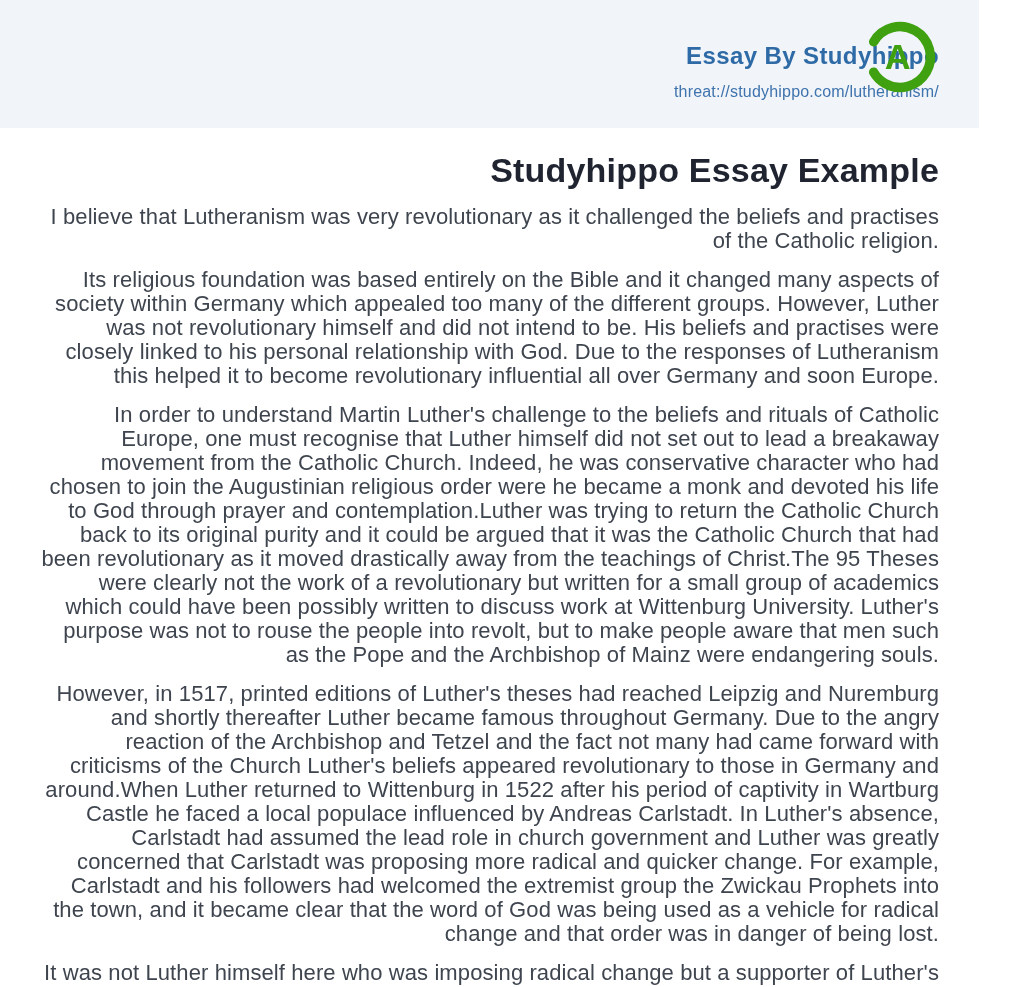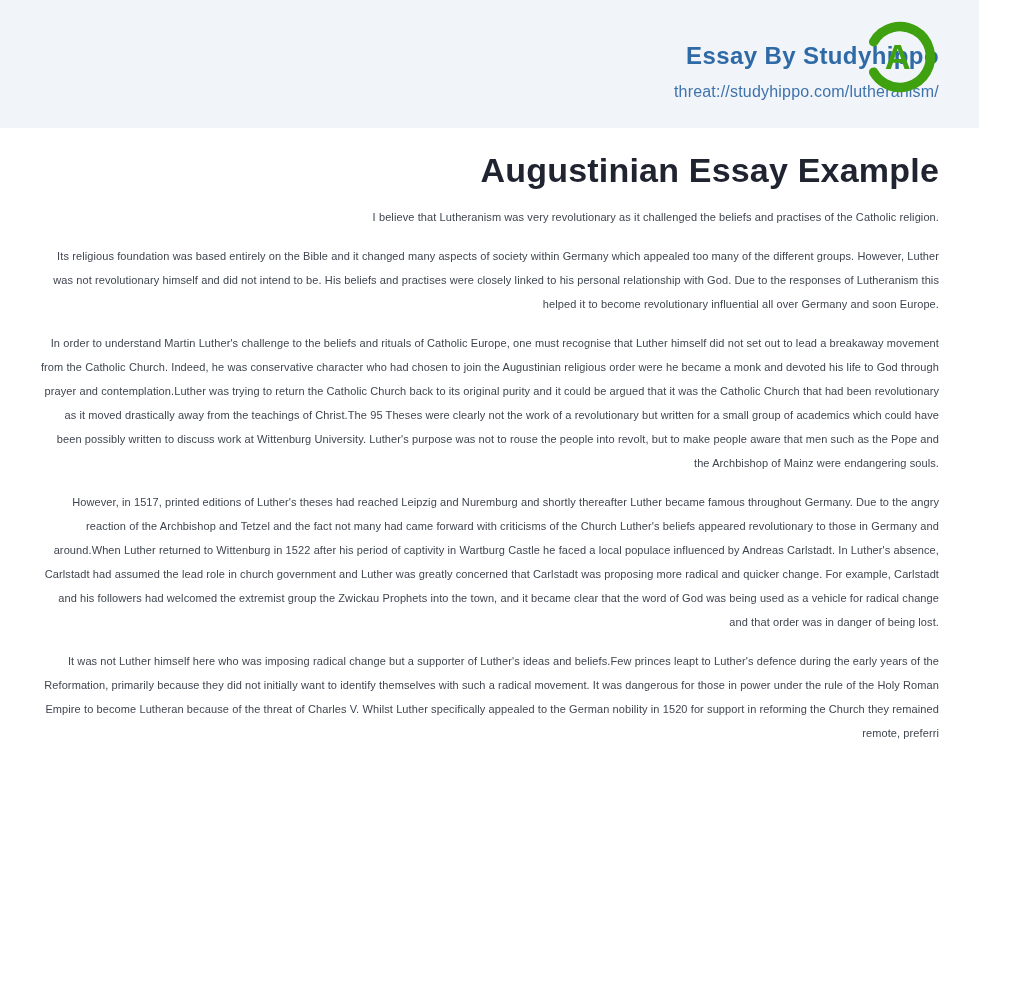--- a/index.html
+++ b/index.html
@@ -52,21 +52,21 @@
   .article-title {
     color: var(--title-color, #1f2430);
     font-size: 34px;
     font-weight: 700;
     letter-spacing: 0.2px;
     line-height: 1.2;
     margin: 0 0 14px 0;
   }
   .article p {
     color: var(--body-color, #3f454f);
-    font-size: 11px;
+    font-size: 22px;
     line-height: 24px;
     letter-spacing: 0.1px;
     margin: 0 0 15px 0;
     max-width: 944px;
   }
 </style>
 </head>
 <body>
 
 <div class="page">
@@ -77,21 +77,21 @@
 
     <div class="logo">
       <svg viewBox="0 0 100 100" width="78" height="78" aria-hidden="true">
         <circle cx="50" cy="50" r="39" fill="none" stroke="#3fa110" stroke-width="12" stroke-linecap="round" stroke-dasharray="204 41" transform="rotate(-150 50 50)"></circle>
         <text x="47" y="65" text-anchor="middle" font-family="Liberation Sans, sans-serif" font-size="46" font-weight="bold" fill="#3fa110">A</text>
       </svg>
     </div>
   </header>
 
   <main class="article">
-    <h1 class="article-title">Augustinian Essay Example</h1>
+    <h1 class="article-title">Studyhippo Essay Example</h1>
 
     <p>I believe that Lutheranism was very revolutionary as it challenged the beliefs and practises of the Catholic religion.</p>
     <p>Its religious foundation was based entirely on the Bible and it changed many aspects of society within Germany which appealed too many of the different groups. However, Luther was not revolutionary himself and did not intend to be. His beliefs and practises were closely linked to his personal relationship with God. Due to the responses of Lutheranism this helped it to become revolutionary influential all over Germany and soon Europe.</p>
     <p>In order to understand Martin Luther's challenge to the beliefs and rituals of Catholic Europe, one must recognise that Luther himself did not set out to lead a breakaway movement from the Catholic Church. Indeed, he was conservative character who had chosen to join the Augustinian religious order were he became a monk and devoted his life to God through prayer and contemplation.Luther was trying to return the Catholic Church back to its original purity and it could be argued that it was the Catholic Church that had been revolutionary as it moved drastically away from the teachings of Christ.The 95 Theses were clearly not the work of a revolutionary but written for a small group of academics which could have been possibly written to discuss work at Wittenburg University. Luther's purpose was not to rouse the people into revolt, but to make people aware that men such as the Pope and the Archbishop of Mainz were endangering souls.</p>
     <p>However, in 1517, printed editions of Luther's theses had reached Leipzig and Nuremburg and shortly thereafter Luther became famous throughout Germany. Due to the angry reaction of the Archbishop and Tetzel and the fact not many had came forward with criticisms of the Church Luther's beliefs appeared revolutionary to those in Germany and around.When Luther returned to Wittenburg in 1522 after his period of captivity in Wartburg Castle he faced a local populace influenced by Andreas Carlstadt. In Luther's absence, Carlstadt had assumed the lead role in church government and Luther was greatly concerned that Carlstadt was proposing more radical and quicker change. For example, Carlstadt and his followers had welcomed the extremist group the Zwickau Prophets into the town, and it became clear that the word of God was being used as a vehicle for radical change and that order was in danger of being lost.</p>
     <p>It was not Luther himself here who was imposing radical change but a supporter of Luther's ideas and beliefs.Few princes leapt to Luther's defence during the early years of the Reformation, primarily because they did not initially want to identify themselves with such a radical movement. It was dangerous for those in power under the rule of the Holy Roman Empire to become Lutheran because of the threat of Charles V. Whilst Luther specifically appealed to the German nobility in 1520 for support in reforming the Church they remained remote, preferri</p>
   </main>
 
 </div>
 

